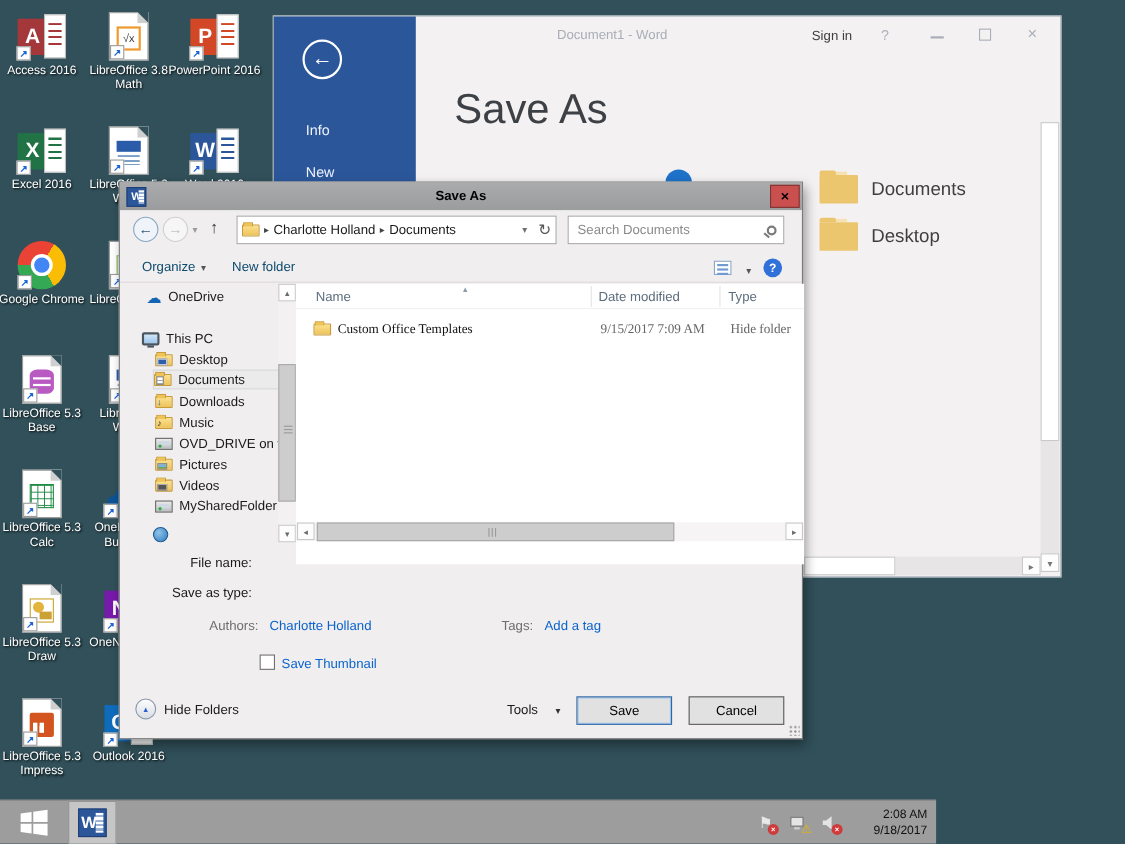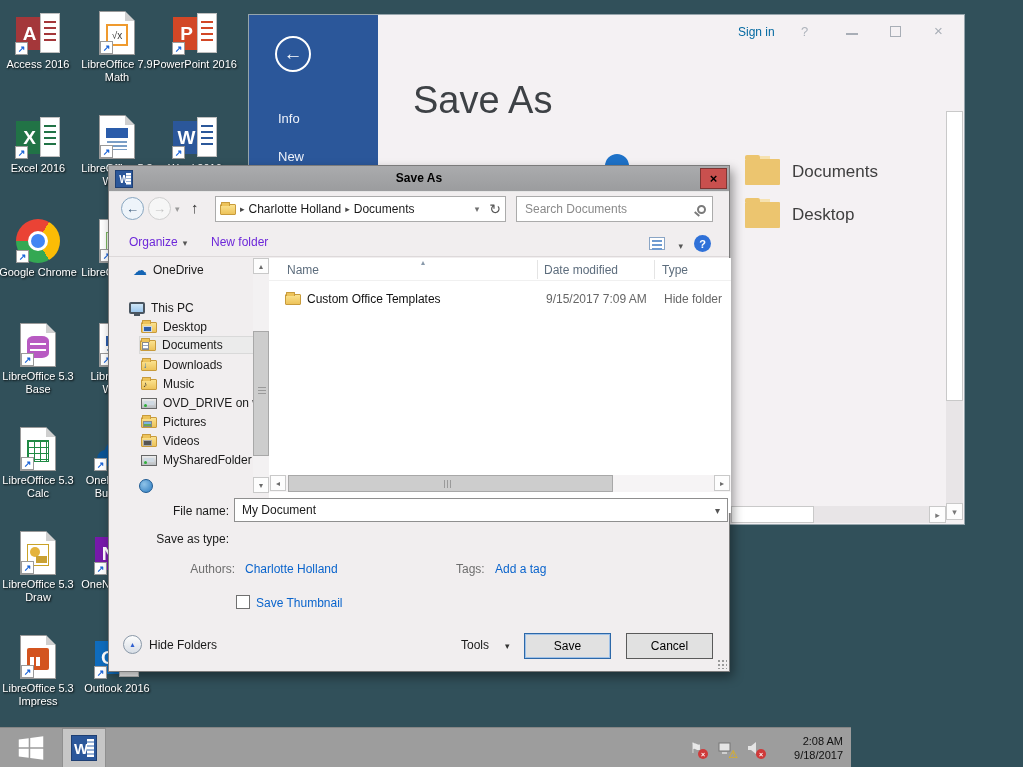--- a/index.html
+++ b/index.html
@@ -54,21 +54,21 @@
   .chrome::after{content:"";position:absolute;left:15px;top:15px;width:14px;height:14px;border-radius:50%;background:#4285f4;}
 
   
   .word-win{position:absolute;left:248px;top:14px;width:717px;height:511px;background:#f4f1f3;border:1px solid #96a5ac;}
   .ws-sidebar{position:absolute;left:0;top:0;width:129px;height:100%;background:#2b579a;}
   .back-circle{position:absolute;left:26px;top:21px;width:36px;height:36px;border:2px solid #fff;border-radius:50%;
        color:#fff;display:flex;align-items:center;justify-content:center;font-size:19px;cursor:pointer;}
   .back-circle::before{content:"←";}
   .ws-item{position:absolute;left:29px;color:#eef2fa;font-size:13px;cursor:pointer;}
   .ws-title{position:absolute;left:130px;right:230px;top:9px;text-align:center;font-size:12px;color:#a8aeb6;}
-  .ws-signin{position:absolute;left:489px;top:10px;font-size:12px;color:#0369a1;cursor:pointer;}
+  .ws-signin{position:absolute;left:489px;top:10px;font-size:12px;color:#404040;cursor:pointer;}
   .ws-help{position:absolute;left:552px;top:9px;font-size:13px;color:#adb3bb;cursor:pointer;}
   .ws-help::before{content:"?";}
   .ws-min{position:absolute;left:597px;top:18px;width:12px;height:2px;background:#a8aeb6;cursor:pointer;}
   .ws-max{position:absolute;left:641px;top:11px;width:11px;height:11px;border:1.5px solid #a8aeb6;cursor:pointer;}
   .ws-close{position:absolute;left:685px;top:7px;font-size:15px;color:#a8aeb6;cursor:pointer;}
   .ws-close::before{content:"×";}
   .ws-heading{position:absolute;left:164px;top:64px;font-size:38px;color:#3d4145;}
   .cloud-peek{position:absolute;left:356px;top:139px;width:24px;height:12px;background:#1e72c8;border-radius:12px 12px 0 0;}
   .place{position:absolute;left:496px;display:flex;align-items:center;gap:12px;cursor:pointer;}
   .bigfolder{width:35px;height:26px;background:#ecc56f;position:relative;border-radius:1px;}
@@ -122,21 +122,21 @@
   .addr-refresh{font-size:14px;color:#555;cursor:pointer;margin-left:6px;}
   .addr-refresh::before{content:"↻";}
   .searchbox{position:absolute;left:407px;top:30px;width:197px;height:26px;background:#fff;border:1px solid #ababab;
         display:flex;align-items:center;padding:0 6px;}
   .searchbox input{flex:1;border:none;outline:none;font-size:12px;color:#333;font-family:"Liberation Sans",sans-serif;background:transparent;}
   .searchbox input::placeholder{color:#8a8a8a;opacity:1;}
   .mag{width:9px;height:9px;border:2px solid #7a7a7a;border-radius:50%;position:relative;cursor:pointer;}
   .mag::after{content:"";position:absolute;left:-5px;top:6px;width:6px;height:2px;background:#7a7a7a;transform:rotate(40deg);}
   
   .tb{position:absolute;left:0;top:63px;right:0;height:28px;border-bottom:1px solid #ddd9da;}
-  .tb-item{position:absolute;top:6px;cursor:pointer;color:#6d28d9;}
+  .tb-item{position:absolute;top:6px;cursor:pointer;color:#0c4a6e;}
   .tb-dd{font-size:9px;color:#555;margin-left:5px;}
   .tb-dd::before{content:"▾";}
   .views-icon{position:absolute;right:64px;top:8px;width:16px;height:13px;border:1px solid #8aa5c5;background:#fff;cursor:pointer;}
   .views-icon::before{content:"";position:absolute;left:2px;right:2px;top:2px;height:2px;background:#6f9bd1;
         box-shadow:0 4px 0 #6f9bd1,0 8px 0 #6f9bd1;}
   .views-dd{position:absolute;right:46px;top:12px;font-size:9px;color:#555;cursor:pointer;}
   .views-dd::before{content:"▾";}
   .help-icon{position:absolute;right:18px;top:6px;width:17px;height:17px;border-radius:50%;background:#2f71d8;color:#fff;
         font-size:11px;font-weight:bold;display:flex;align-items:center;justify-content:center;cursor:pointer;}
   .help-icon::before{content:"?";}
@@ -173,21 +173,21 @@
   .sbtn-dn{left:0;bottom:0;} .sbtn-dn::before{content:"▾";}
   .tthumb{position:absolute;left:0;top:73px;width:16px;height:125px;background:#cdcdcd;border:1px solid #a8a8a8;cursor:pointer;}
   .tthumb::before{content:"";position:absolute;left:4px;top:58px;width:8px;height:1px;background:#9a9a9a;box-shadow:0 3px 0 #9a9a9a,0 -3px 0 #9a9a9a;}
   
   .listpane{position:absolute;left:160px;top:92px;width:462px;height:255px;background:#fff;}
   .lhead{position:absolute;left:0;top:0;right:0;height:23px;border-bottom:1px solid #f0f0f0;color:#5d6d7d;}
   .lhead .col{position:absolute;top:5px;cursor:pointer;}
   .colsep{position:absolute;top:2px;width:1px;height:19px;background:#e4e4e4;}
   .sortarrow{position:absolute;left:152px;top:0px;font-size:8px;color:#8899aa;}
   .sortarrow::before{content:"▴";}
-  .frow{position:absolute;left:2px;top:31px;right:2px;height:20px;display:flex;align-items:center;cursor:pointer;}
+  .frow{position:absolute;left:2px;top:31px;right:2px;height:20px;display:flex;align-items:center;cursor:pointer;font-family:Liberation Serif, serif;}
   .frow .fname{margin-left:6px;color:#111;}
   .frow .fdate{position:absolute;left:275px;color:#666;}
   .frow .ftype{position:absolute;left:393px;color:#666;}
   .lhs{position:absolute;left:160px;top:309px;width:462px;height:17px;background:#f6f4f5;}
   .sbtn-l{left:1px;top:0;} .sbtn-l::before{content:"◂";}
   .sbtn-r{right:1px;top:0;} .sbtn-r::before{content:"▸";}
   .hthumb{position:absolute;left:19px;top:0;width:325px;height:17px;background:#cdcdcd;border:1px solid #a8a8a8;cursor:pointer;}
   .hthumb::before{content:"";position:absolute;top:4px;left:158px;width:1px;height:8px;background:#9a9a9a;box-shadow:3px 0 0 #9a9a9a,-3px 0 0 #9a9a9a;}
   
   .flabel{position:absolute;width:120px;text-align:right;color:#1a1a1a;}
@@ -248,21 +248,21 @@
     <div class="dlabel">Access 2016</div>
   </div>
   <div class="dicon" style="left:75px;top:8px">
     <div class="ig">
         <div class="lo lo-math">
           <span class="fold"></span>
           <div class="art"></div>
           <span class="badge"></span>
         </div>
       </div>
-    <div class="dlabel">LibreOffice 7.9 Math</div>
+    <div class="dlabel">LibreOffice 3.8 Math</div>
   </div>
   <div class="dicon" style="left:153px;top:8px">
     <div class="ig">
         <div class="tile-icon t-ppt" style="--c:#d24726">
           <div class="block"></div>
           <div class="sheet"></div>
           <span class="badge"></span>
         </div>
       </div>
     <div class="dlabel">PowerPoint 2016</div>
@@ -397,20 +397,21 @@
           <div class="block"></div>
           <div class="sheet"></div>
           <span class="badge"></span>
         </div>
       </div>
     <div class="dlabel">Outlook 2016</div>
   </div>
 </div>
 
 <div class="word-win">
+  <div class="ws-title">Document1 - Word</div>
   <div class="ws-signin">Sign in</div>
   <span class="ws-help"></span>
   <span class="ws-min"></span>
   <span class="ws-max"></span>
   <span class="ws-close"></span>
 
   <div class="ws-sidebar">
     <div class="back-circle"></div>
     <div class="ws-item" style="top:96px">Info</div>
     <div class="ws-item" style="top:134px">New</div>
@@ -552,23 +553,20 @@
       <span class="ftype">Hide folder</span>
     </div>
   </div>
   <div class="lhs">
     <div class="sbtn sbtn-l"></div>
     <div class="hthumb"></div>
     <div class="sbtn sbtn-r"></div>
   </div>
 
   <span class="flabel" style="left:0;top:338px">File name:</span>
-  <div class="combo" style="top:332px">
-      <span>My Document</span>
-    </div>
 
   <span class="flabel" style="left:0;top:366px">Save as type:</span>
 
   <span class="flabel graylab" style="left:6px;top:396px">Authors:</span>
   <span class="bluelink" style="position:absolute;left:136px;top:396px">Charlotte Holland</span>
   <span class="graylab" style="position:absolute;left:347px;top:396px">Tags:</span>
   <span class="bluelink" style="position:absolute;left:386px;top:396px">Add a tag</span>
 
   <span class="chk"></span>
   <span class="bluelink" style="position:absolute;left:147px;top:430px">Save Thumbnail</span>

